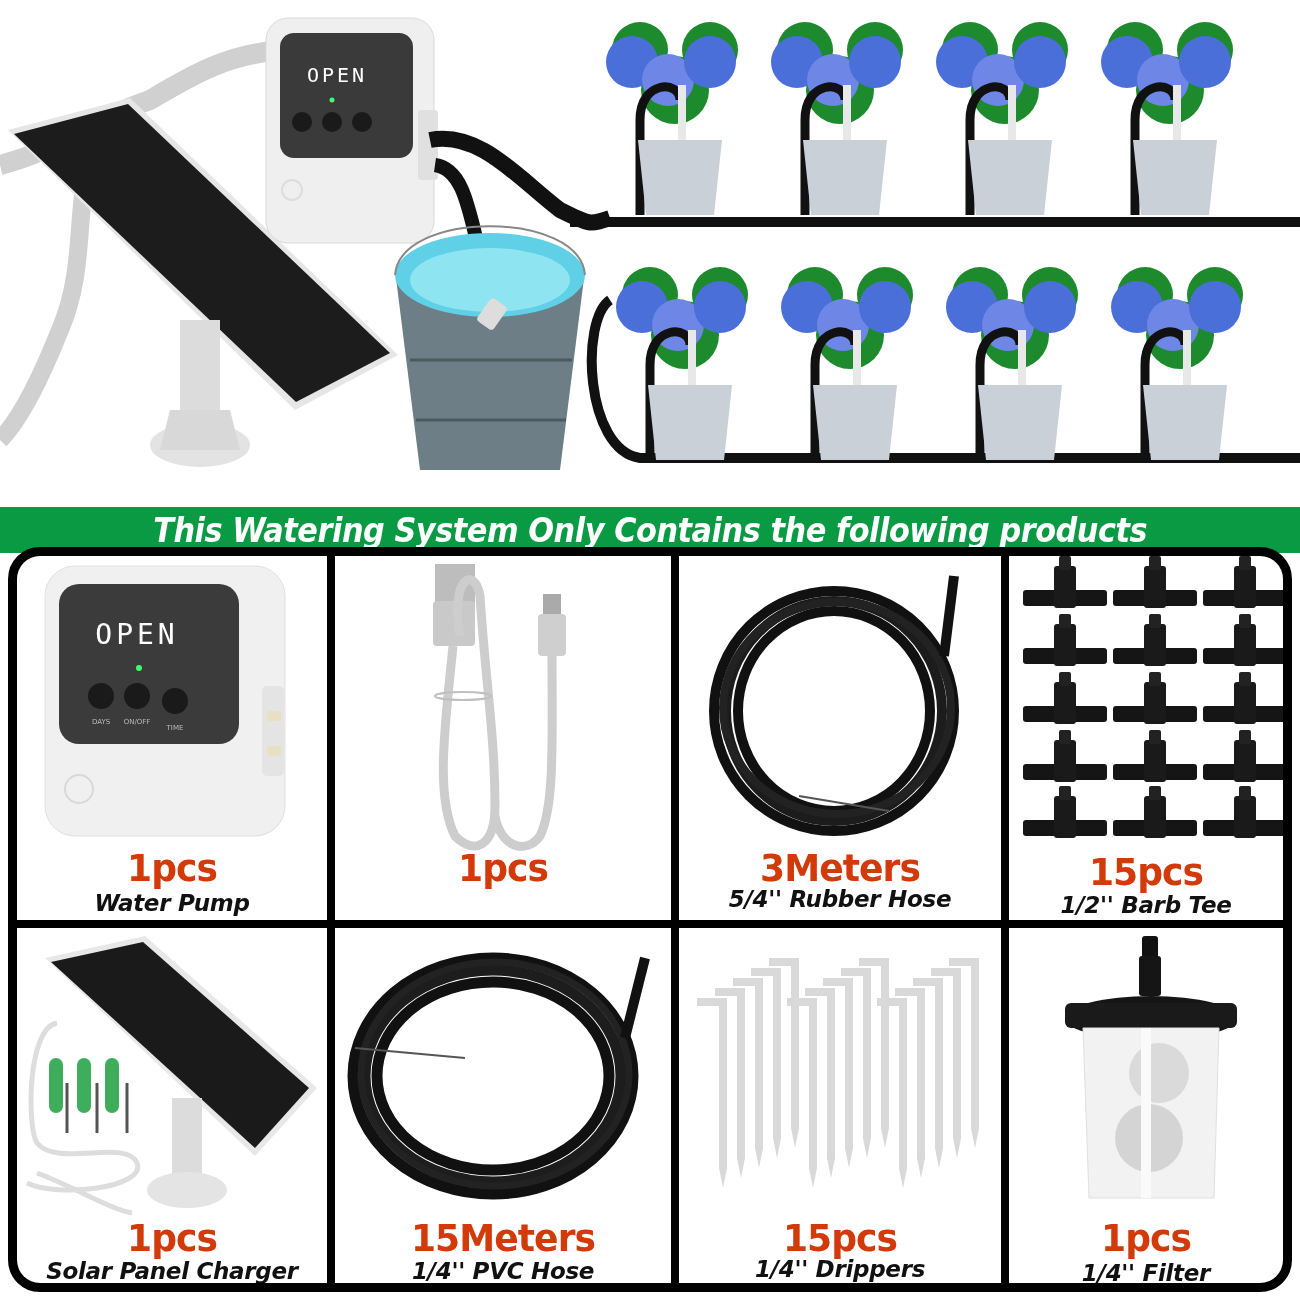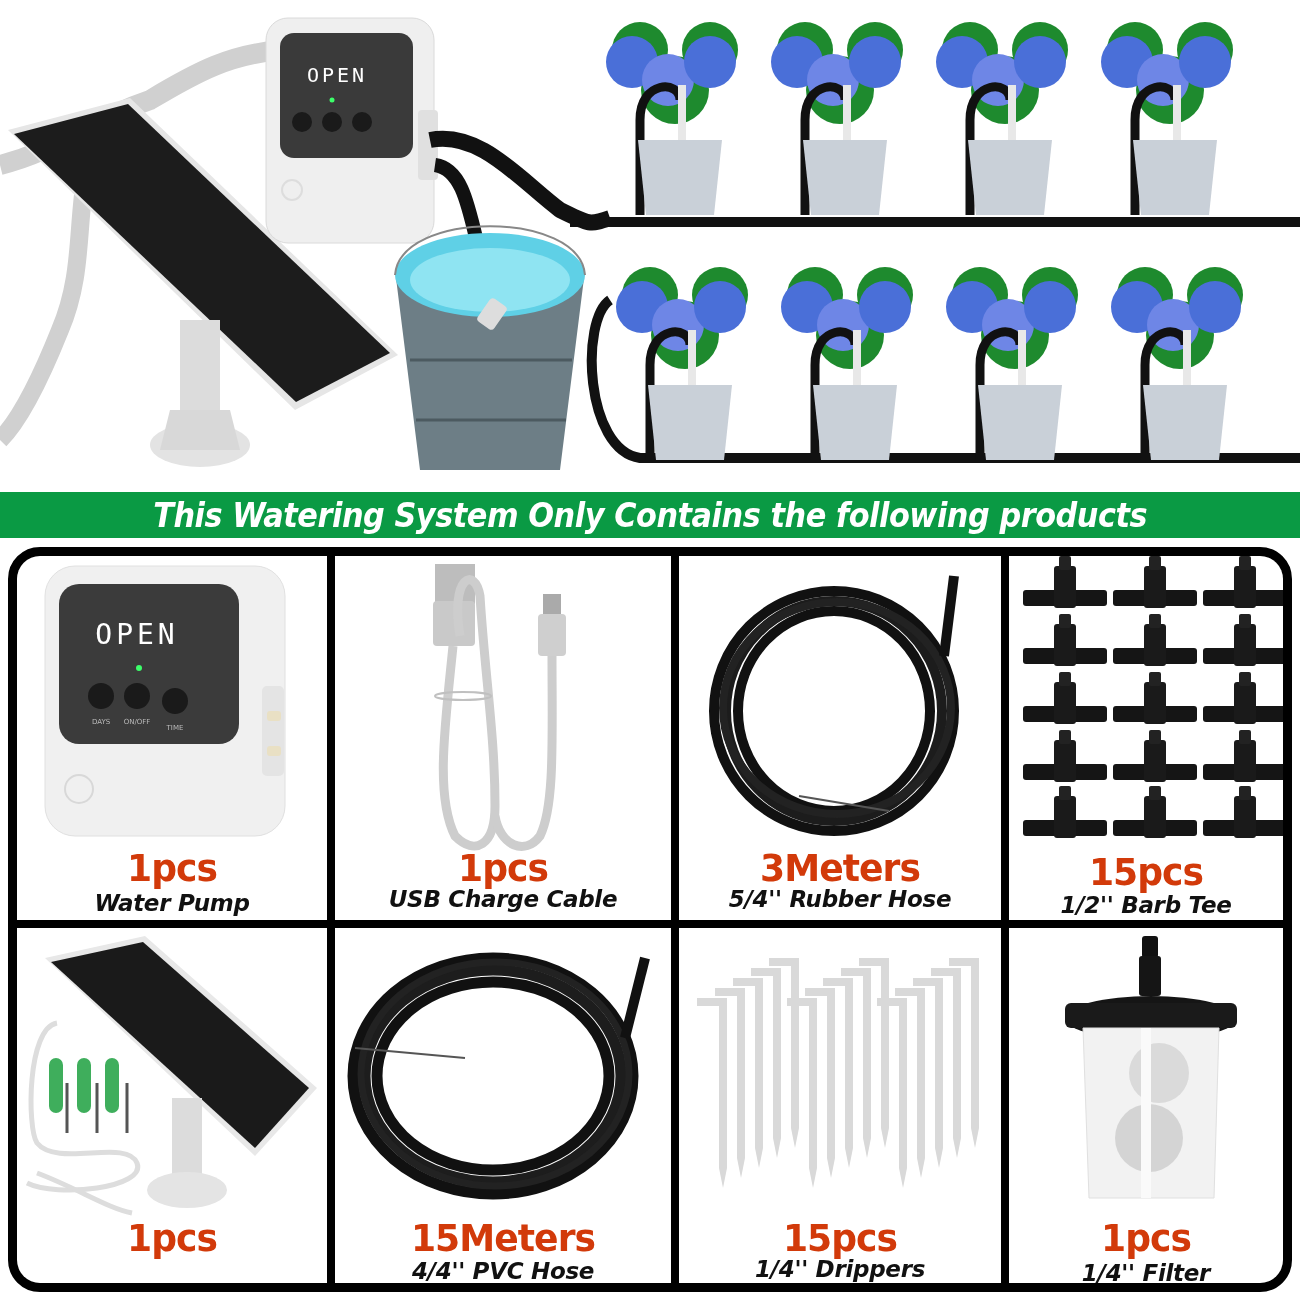--- a/index.html
+++ b/index.html
@@ -192,21 +192,21 @@
             <circle cx="100" cy="62" r="26" fill="#4A6FD8"></circle>
         <path d="M30,215 L30,120 C30,80 70,80 70,100" stroke="#111" stroke-width="9" fill="none"></path>
         <rect x="68" y="85" width="8" height="70" fill="#e8e8e8"></rect>
         <path d="M28,140 L112,140 L104,215 L36,215 Z" fill="#c9d0d8"></path>
       </g>
         </g>
     </g>
   </svg>
 </div>
 
-<div class="banner" style="background:#0A9A44;">
+<div class="banner" style="background:#0A9A44;margin-top:15px;">
   <span class="banner-text">This Watering System Only Contains the following products</span>
 </div>
 
 <div class="grid">
 
   <div class="cell">
     <svg class="art" width="310" height="364">
       <rect x="28" y="10" width="240" height="270" rx="30" fill="#f0f0f0" stroke="#e0e0e0"></rect>
       <rect x="42" y="28" width="180" height="160" rx="20" fill="#3b3b3b"></rect>
       <text x="120" y="88" fill="#fff" font-family="DejaVu Sans Mono, monospace" font-size="28" text-anchor="middle" letter-spacing="4">OPEN</text>
@@ -230,21 +230,20 @@
     <svg class="art" width="336" height="364">
       <rect x="100" y="8" width="40" height="40" fill="#bdbdbd"></rect>
       <rect x="98" y="45" width="42" height="45" rx="4" fill="#c9c9c9"></rect>
       <rect x="208" y="38" width="18" height="22" fill="#aaa"></rect>
       <rect x="203" y="58" width="28" height="42" rx="4" fill="#cfcfcf"></rect>
       <path d="M118,90 C110,170 100,240 120,280 C140,300 160,290 160,250 C160,180 150,120 145,40 C140,10 115,20 125,80" stroke="#cdcdcd" stroke-width="9" fill="none"></path>
       <path d="M217,100 C217,180 220,250 205,280 C190,300 165,290 160,260" stroke="#cdcdcd" stroke-width="9" fill="none"></path>
       <ellipse cx="128" cy="140" rx="28" ry="4" fill="none" stroke="#c0c0c0" stroke-width="2"></ellipse>
     </svg>
     <div class="qty" style="top:292px;">1pcs</div>
-    <div class="desc" style="top:330px;">USB Charge Cable</div>
   </div>
 
   <div class="cell">
     <svg class="art" width="322" height="364">
       <ellipse cx="155" cy="155" rx="120" ry="120" fill="none" stroke="#111" stroke-width="10"></ellipse>
       <ellipse cx="155" cy="155" rx="108" ry="110" fill="none" stroke="#1c1c1c" stroke-width="10"></ellipse>
       <ellipse cx="155" cy="155" rx="96" ry="100" fill="none" stroke="#111" stroke-width="10"></ellipse>
       <ellipse cx="158" cy="152" rx="114" ry="106" fill="none" stroke="#222" stroke-width="8"></ellipse>
       <path d="M265,100 L275,20" stroke="#111" stroke-width="10"></path>
       <path d="M120,240 L210,255" stroke="#555" stroke-width="2"></path>
@@ -291,33 +290,34 @@
       <rect x="32" y="130" width="14" height="55" rx="7" fill="#3fae5c"></rect>
       <rect x="60" y="130" width="14" height="55" rx="7" fill="#3fae5c"></rect>
       <rect x="88" y="130" width="14" height="55" rx="7" fill="#3fae5c"></rect>
       <line x1="50" y1="155" x2="50" y2="205" stroke="#555" stroke-width="3"></line>
       <line x1="80" y1="155" x2="80" y2="205" stroke="#555" stroke-width="3"></line>
       <line x1="110" y1="155" x2="110" y2="205" stroke="#555" stroke-width="3"></line>
       <path d="M40,95 C10,100 10,200 20,215 C40,240 110,210 120,235 C130,260 40,270 10,255" stroke="#ddd" stroke-width="5" fill="none"></path>
       <path d="M20,245 C60,260 90,280 115,285" stroke="#ddd" stroke-width="5" fill="none"></path>
     </svg>
     <div class="qty" style="top:290px;">1pcs</div>
+    <div class="desc" style="top:330px;">Solar Panel Charger</div>
   </div>
 
   <div class="cell">
     <svg class="art" width="336" height="364">
       <ellipse cx="158" cy="148" rx="140" ry="118" fill="none" stroke="#111" stroke-width="11"></ellipse>
       <ellipse cx="158" cy="148" rx="128" ry="106" fill="none" stroke="#1d1d1d" stroke-width="11"></ellipse>
       <ellipse cx="158" cy="148" rx="116" ry="94" fill="none" stroke="#111" stroke-width="11"></ellipse>
       <ellipse cx="160" cy="146" rx="134" ry="112" fill="none" stroke="#222" stroke-width="7"></ellipse>
       <path d="M290,110 L310,30" stroke="#111" stroke-width="10"></path>
       <path d="M20,120 L130,130" stroke="#555" stroke-width="2"></path>
     </svg>
     <div class="qty" style="top:290px;">15Meters</div>
-    <div class="desc" style="top:330px;">4/4'' PVC Hose</div>
+    <div class="desc" style="top:330px;">1/4'' PVC Hose</div>
   </div>
 
   <div class="cell">
     <svg class="art" width="322" height="364">
       <defs>
         <g id="drip">
           <rect x="0" y="0" width="8" height="170" fill="#d9d9d9"></rect>
           <rect x="-22" y="0" width="30" height="8" fill="#d9d9d9"></rect>
           <polygon points="0,170 8,170 4,190" fill="#d9d9d9"></polygon>
         </g>

